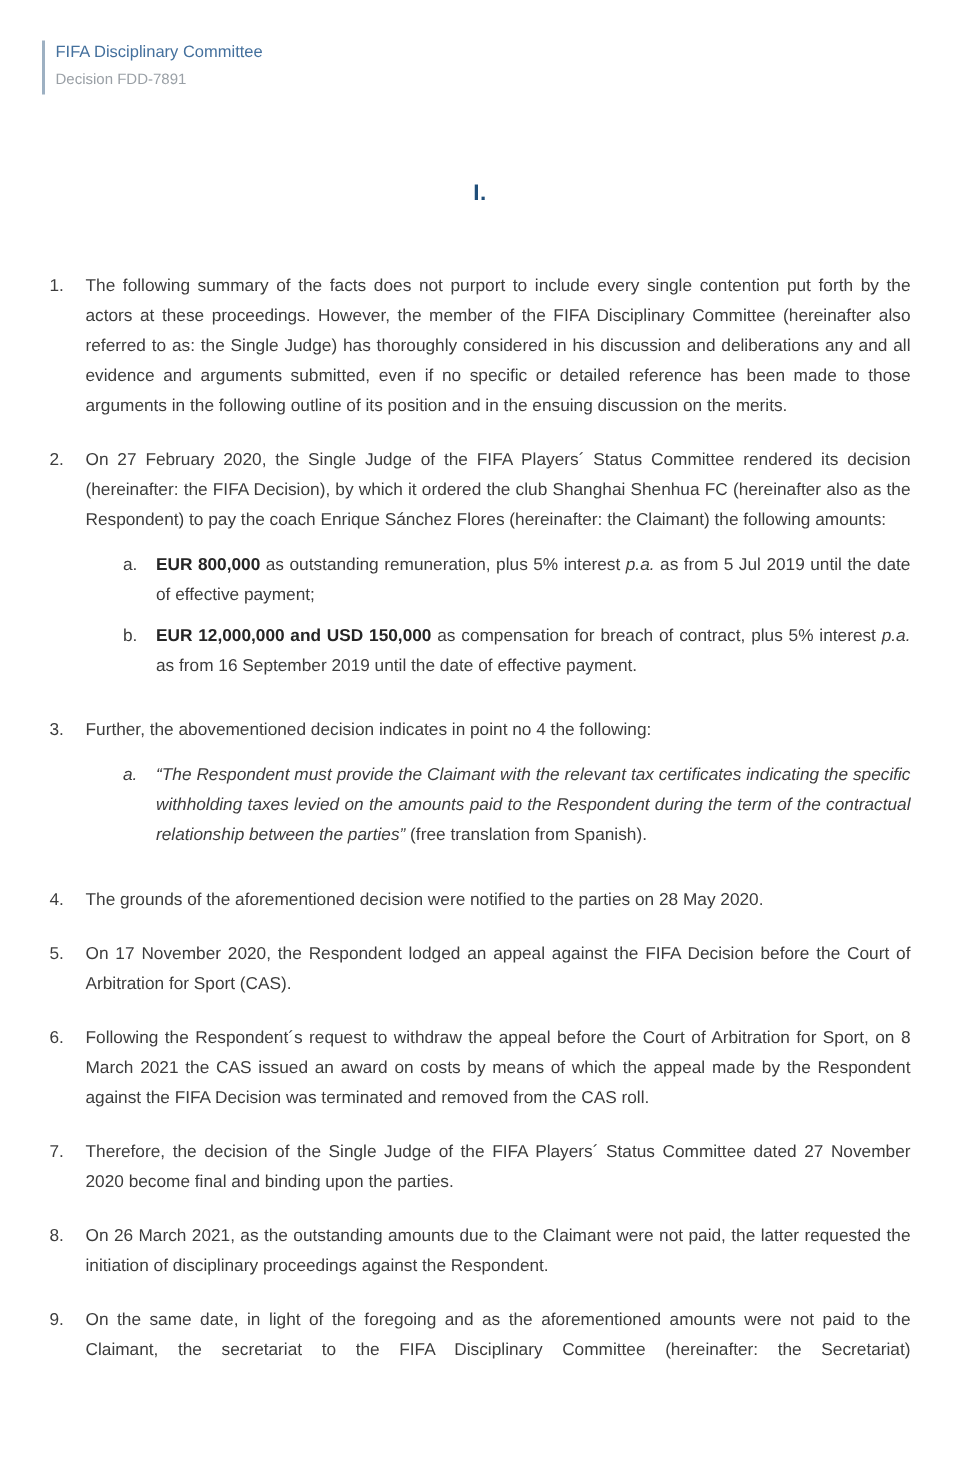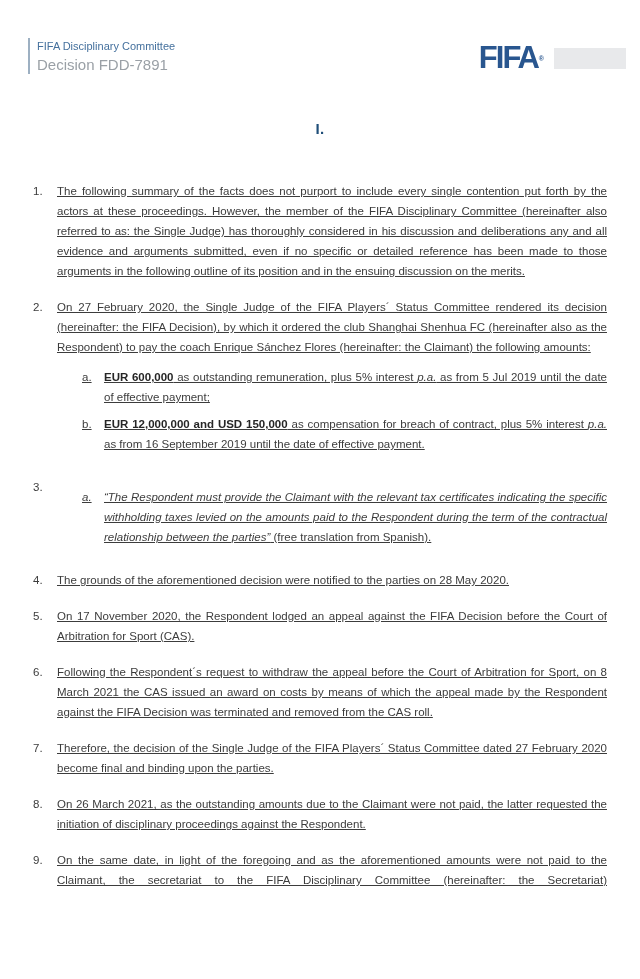--- a/index.html
+++ b/index.html
@@ -6,24 +6,24 @@
   body {
     width:640px; height:979px;
     background:#ffffff;
     font-family:"Liberation Sans", sans-serif;
     color:var(--body-text, #3c3c3c);
     position:relative;
     overflow:hidden;
   }
 
   
-  .hdr { position:absolute; top:27px; left:28px; right:14px; height:44px;margin-top:11px; }
+  .hdr { position:absolute; top:27px; left:28px; right:0; height:44px; }
   .hdr-left { border-left:2px solid var(--rule-gray, #9db0c2); padding:2px 0 3px 7px; }
   .hdr-committee { font-size:11px; line-height:13px; color:var(--meta-blue, #44709d); }
-  .hdr-decision  { font-size:15px; line-height:13px; color:var(--meta-gray, #9aa0a6); margin-top:5px; }
+  .hdr-decision  { font-size:10px; line-height:13px; color:var(--meta-gray, #9aa0a6); margin-top:5px; }
   .hdr-right { position:absolute; right:0; top:6px; display:flex; align-items:center; }
   .fifa-logo {
     color:var(--brand-blue, #29568f);
     font-weight:bold; font-size:31px; line-height:28px;
     letter-spacing:-2px; transform:scaleY(1.04);
     position:relative; padding-right:4px;
   }
   .fifa-reg { font-size:7px; position:absolute; top:1px; right:-2px; letter-spacing:0; }
   .redaction { width:72px; height:21px; background:var(--redaction-gray, #e8e9eb); margin-left:12px; }
 
@@ -36,42 +36,38 @@
   }
 
   
   .facts {
     position:absolute; top:181px; left:33px; right:33px;
     margin:0; padding:0; list-style:none;
     font-size:11.5px; line-height:20px;
   }
   .item { display:flex; margin-bottom:16px; }
   .num  { flex:0 0 24px; width:24px; }
-  .itembody { flex:1; min-width:0;text-decoration:underline; }
+  .itembody { flex:1; min-width:0; }
   .txt { margin:0; text-align:justify; }
   .justify-last { text-align-last:justify; }
   .sublist { margin-top:10px; }
   .subitem { display:flex; margin-left:25px; margin-bottom:7px; }
   .subnum { flex:0 0 22px; width:22px; }
   .bold { font-weight:bold; color:#262626; }
   .italic { font-style:italic; }
 </style>
 </head>
 <body>
 
 <div class="page">
 
   <header class="hdr">
     <div class="hdr-left">
       <div class="hdr-committee">FIFA Disciplinary Committee</div>
       <div class="hdr-decision">Decision FDD-7891</div>
-    </div>
-    <div class="hdr-right">
-      <div class="fifa-logo"><span>FIFA</span><span class="fifa-reg">®</span></div>
-      <div class="redaction"></div>
     </div>
   </header>
 
   <h1 class="title">
     <span>I.</span>
   </h1>
 
   <ol class="facts">
 
     <li class="item">
@@ -81,33 +77,34 @@
       </div>
     </li>
 
     <li class="item">
       <span class="num">2.</span>
       <div class="itembody">
         <p class="txt"><span>On 27 February 2020, the Single Judge of the FIFA Players´ Status Committee rendered its decision (hereinafter: the FIFA Decision), by which it ordered the club Shanghai Shenhua FC (hereinafter also as the Respondent) to pay the coach Enrique Sánchez Flores (hereinafter: the Claimant) the following amounts:</span></p>
         <div class="sublist">
           <div class="subitem">
             <span class="subnum">a.</span>
-            <p class="txt"><span class="bold">EUR 600,000</span><span> as outstanding remuneration, plus 5% interest </span><span class="italic">p.a.</span><span> as from 5 Jul 2019 until the date of effective payment;</span></p>
+            <p class="txt"><span class="bold">EUR 800,000</span><span> as outstanding remuneration, plus 5% interest </span><span class="italic">p.a.</span><span> as from 5 Jul 2019 until the date of effective payment;</span></p>
           </div>
           <div class="subitem">
             <span class="subnum">b.</span>
             <p class="txt"><span class="bold">EUR 12,000,000 and USD 150,000</span><span> as compensation for breach of contract, plus 5% interest </span><span class="italic">p.a.</span><span> as from 16 September 2019 until the date of effective payment.</span></p>
           </div>
         </div>
       </div>
     </li>
 
     <li class="item">
       <span class="num">3.</span>
       <div class="itembody">
+        <p class="txt"><span>Further, the abovementioned decision indicates in point no 4 the following:</span></p>
         <div class="sublist">
           <div class="subitem">
             <span class="subnum italic">a.</span>
             <p class="txt"><span class="italic">“The Respondent must provide the Claimant with the relevant tax certificates indicating the specific withholding taxes levied on the amounts paid to the Respondent during the term of the contractual relationship between the parties”</span><span> (free translation from Spanish).</span></p>
           </div>
         </div>
       </div>
     </li>
 
     <li class="item">
@@ -127,21 +124,21 @@
     <li class="item">
       <span class="num">6.</span>
       <div class="itembody">
         <p class="txt"><span>Following the Respondent´s request to withdraw the appeal before the Court of Arbitration for Sport, on 8 March 2021 the CAS issued an award on costs by means of which the appeal made by the Respondent against the FIFA Decision was terminated and removed from the CAS roll.</span></p>
       </div>
     </li>
 
     <li class="item">
       <span class="num">7.</span>
       <div class="itembody">
-        <p class="txt"><span>Therefore, the decision of the Single Judge of the FIFA Players´ Status Committee dated 27 February 2020 become final and binding upon the parties.</span></p>
+        <p class="txt"><span>Therefore, the decision of the Single Judge of the FIFA Players´ Status Committee dated 27 November 2020 become final and binding upon the parties.</span></p>
       </div>
     </li>
 
     <li class="item">
       <span class="num">8.</span>
       <div class="itembody">
         <p class="txt"><span>On 26 March 2021, as the outstanding amounts due to the Claimant were not paid, the latter requested the initiation of disciplinary proceedings against the Respondent.</span></p>
       </div>
     </li>
 

